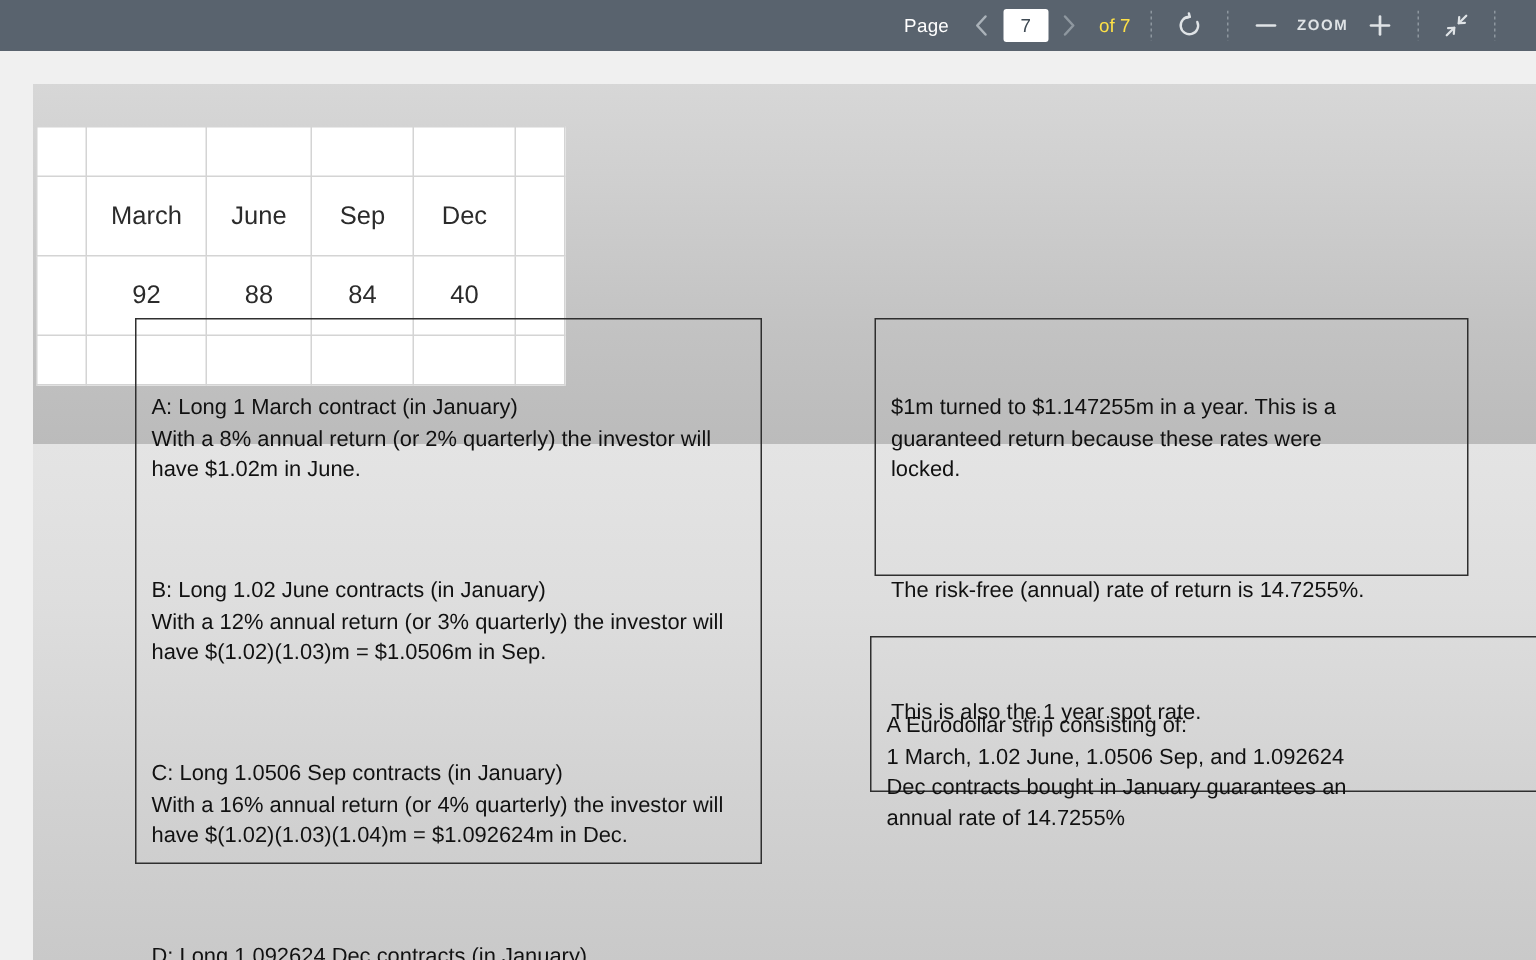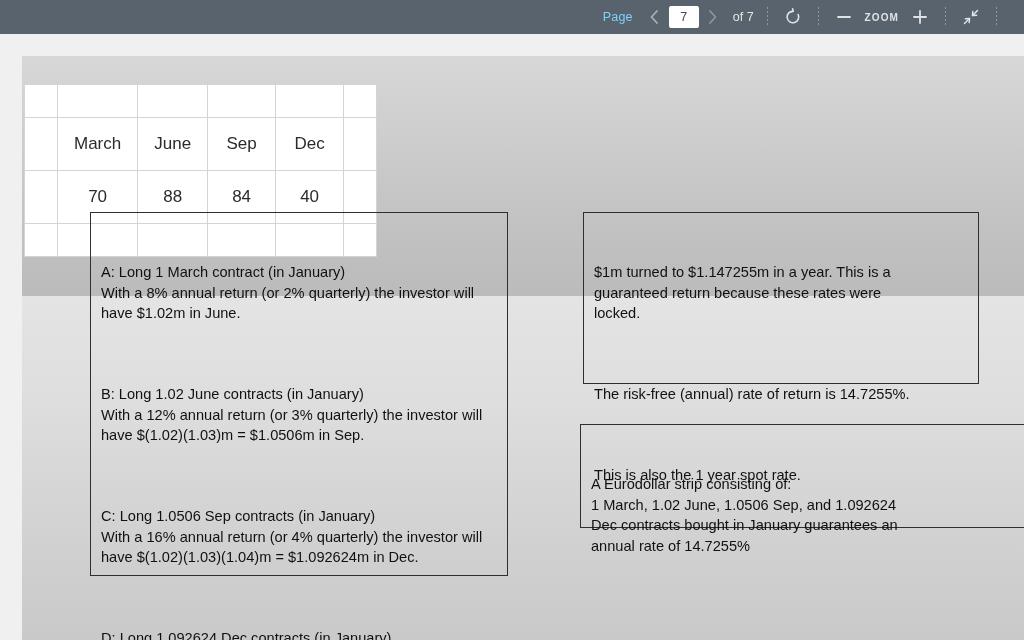--- a/index.html
+++ b/index.html
@@ -19,21 +19,21 @@
     width: 1024px; height: 34px;
     background: #59636e;
     display: flex;
     align-items: center;
     justify-content: flex-end;
     padding-right: 14px;
     user-select: none;
   }
   .tb-group { display: flex; align-items: center; }
   .tb-label {
-    color: #7dd3fc;
+    color: #ffffff;
     font-size: 12.5px;
     letter-spacing: .2px;
   }
   #page-label { margin-right: 12px; }
   .arrow-btn {
     width: 20px; height: 22px;
     display: flex; align-items: center; justify-content: center;
     cursor: pointer;
   }
   .arrow-btn svg { display: block; }
@@ -42,21 +42,21 @@
     background: #ffffff;
     border: none; border-radius: 2px;
     color: #3f4a54;
     font-family: "Liberation Sans", sans-serif;
     font-size: 12.5px;
     text-align: center;
     margin: 0 4px;
     padding: 0;
     outline: none;
   }
-  #page-total { margin-left: 10px; color: #e5e5e5; font-size: 12.5px; }
+  #page-total { margin-left: 10px; color: #fde047; font-size: 12.5px; }
   .divider {
     width: 1px; height: 20px;
     margin: 0 13px;
     background-image: linear-gradient(to bottom, #97a0a8 0 2px, transparent 2px 4px);
     background-size: 1px 4px;
     opacity: .85;
   }
   .icon-btn {
     width: 24px; height: 24px;
     display: flex; align-items: center; justify-content: center;
@@ -231,21 +231,21 @@
       <tr>
         <td class="spacer-col"></td>
         <td class="data-col hdr">March</td>
         <td class="data-col hdr">June</td>
         <td class="data-col hdr">Sep</td>
         <td class="data-col hdr">Dec</td>
         <td class="spacer-col"></td>
       </tr>
       <tr>
         <td class="spacer-col"></td>
-        <td class="data-col">70</td>
+        <td class="data-col">92</td>
         <td class="data-col">88</td>
         <td class="data-col">84</td>
         <td class="data-col">40</td>
         <td class="spacer-col"></td>
       </tr>
       <tr class="pad-row">
         <td class="spacer-col"></td>
         <td class="data-col"></td>
         <td class="data-col"></td>
         <td class="data-col"></td>

